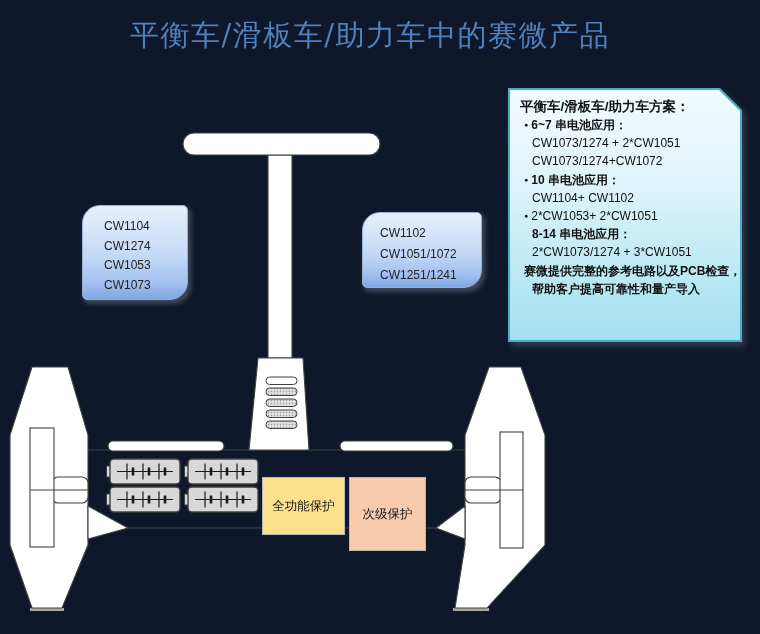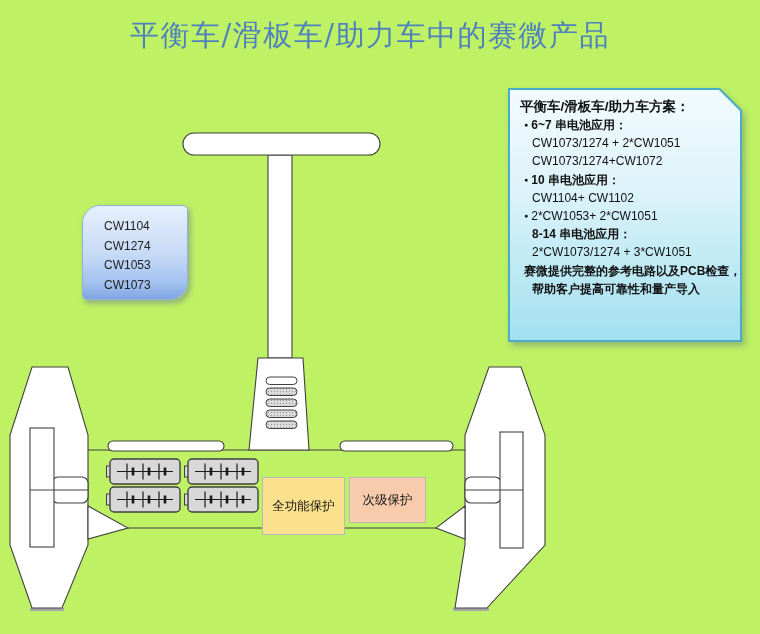--- a/index.html
+++ b/index.html
@@ -1,16 +1,16 @@
 <!DOCTYPE html>
 <html><head>
 <meta charset="utf-8">
 <style>
   html,body{margin:0;padding:0;background:#ffffff;}
-  #stage{position:relative;width:760px;height:634px;background:#bef264;overflow:hidden;
+  #stage{position:relative;width:760px;height:634px;background:#0f172a;overflow:hidden;
          font-family:"Liberation Sans","DejaVu Sans",sans-serif;}
 
   
   .page-title{position:absolute;left:60px;top:16px;width:620px;text-align:center;
               font-family:"DejaVu Serif","Liberation Serif",serif;
               font-size:29px;letter-spacing:1.5px;font-weight:400;}
 
   
   svg.art{position:absolute;left:0;top:0;}
 
@@ -21,21 +21,21 @@
         box-shadow:2.5px 3.5px 5px rgba(115,125,140,.5);
         color:#222222;font-size:12px;}
   .pbox .code-line{white-space:nowrap;}
   #pbox-left{left:82px;top:205px;width:106px;height:95px;padding:11px 0 0 21px;line-height:19.5px;}
   #pbox-right{left:362px;top:212px;width:120px;height:76px;padding:10px 0 0 17px;line-height:21px;}
 
   
   .prot{position:absolute;box-sizing:border-box;display:flex;align-items:center;justify-content:center;
         font-size:12.5px;color:#111111;border:1px solid #b9b9b9;margin-top:20px;}
   #prot-full{left:262px;top:457px;width:83px;height:58px;}
-  #prot-sec{left:349px;top:457px;width:77px;height:46px;}
+  #prot-sec{left:349px;top:457px;width:77px;height:74px;}
 
   
   .callout{position:absolute;left:508px;top:88px;width:234px;height:254px;
            filter:drop-shadow(3px 4px 3px rgba(95,110,120,.45));}
   .co-border{position:absolute;left:0;top:0;width:234px;height:254px;
              clip-path:polygon(0 0,212px 0,234px 22px,234px 254px,0 254px);}
   .co-fill{position:absolute;left:2px;top:2px;width:266px;height:250px;box-sizing:border-box;
            clip-path:polygon(0 0,209px 0,230px 21px,230px 250px,0 250px);
            background:linear-gradient(180deg,#f2fbfe 0%,#ddf3fa 40%,#bde9f4 72%,#a3e0ef 100%);
            padding:7px 8px 0 8px;color:#101010;}
@@ -116,20 +116,25 @@
     <use href="#bpack" x="110" y="487"></use>
     <use href="#bpack" x="188" y="487"></use>
   </svg>
 
   <div class="pbox" id="pbox-left">
       <div class="code-line">CW1104</div>
       <div class="code-line">CW1274</div>
       <div class="code-line">CW1053</div>
       <div class="code-line">CW1073</div>
     </div>
+  <div class="pbox" id="pbox-right">
+      <div class="code-line">CW1102</div>
+      <div class="code-line">CW1051/1072</div>
+      <div class="code-line">CW1251/1241</div>
+    </div>
 
   <div class="prot" id="prot-full" style="background: rgb(251, 225, 142);">
     <span>全功能保护</span>
   </div>
   <div class="prot" id="prot-sec" style="background: rgb(248, 203, 173);">
     <span>次级保护</span>
   </div>
 
   <div class="callout">
     <div class="co-border" style="background: rgb(75, 172, 198);"></div>

